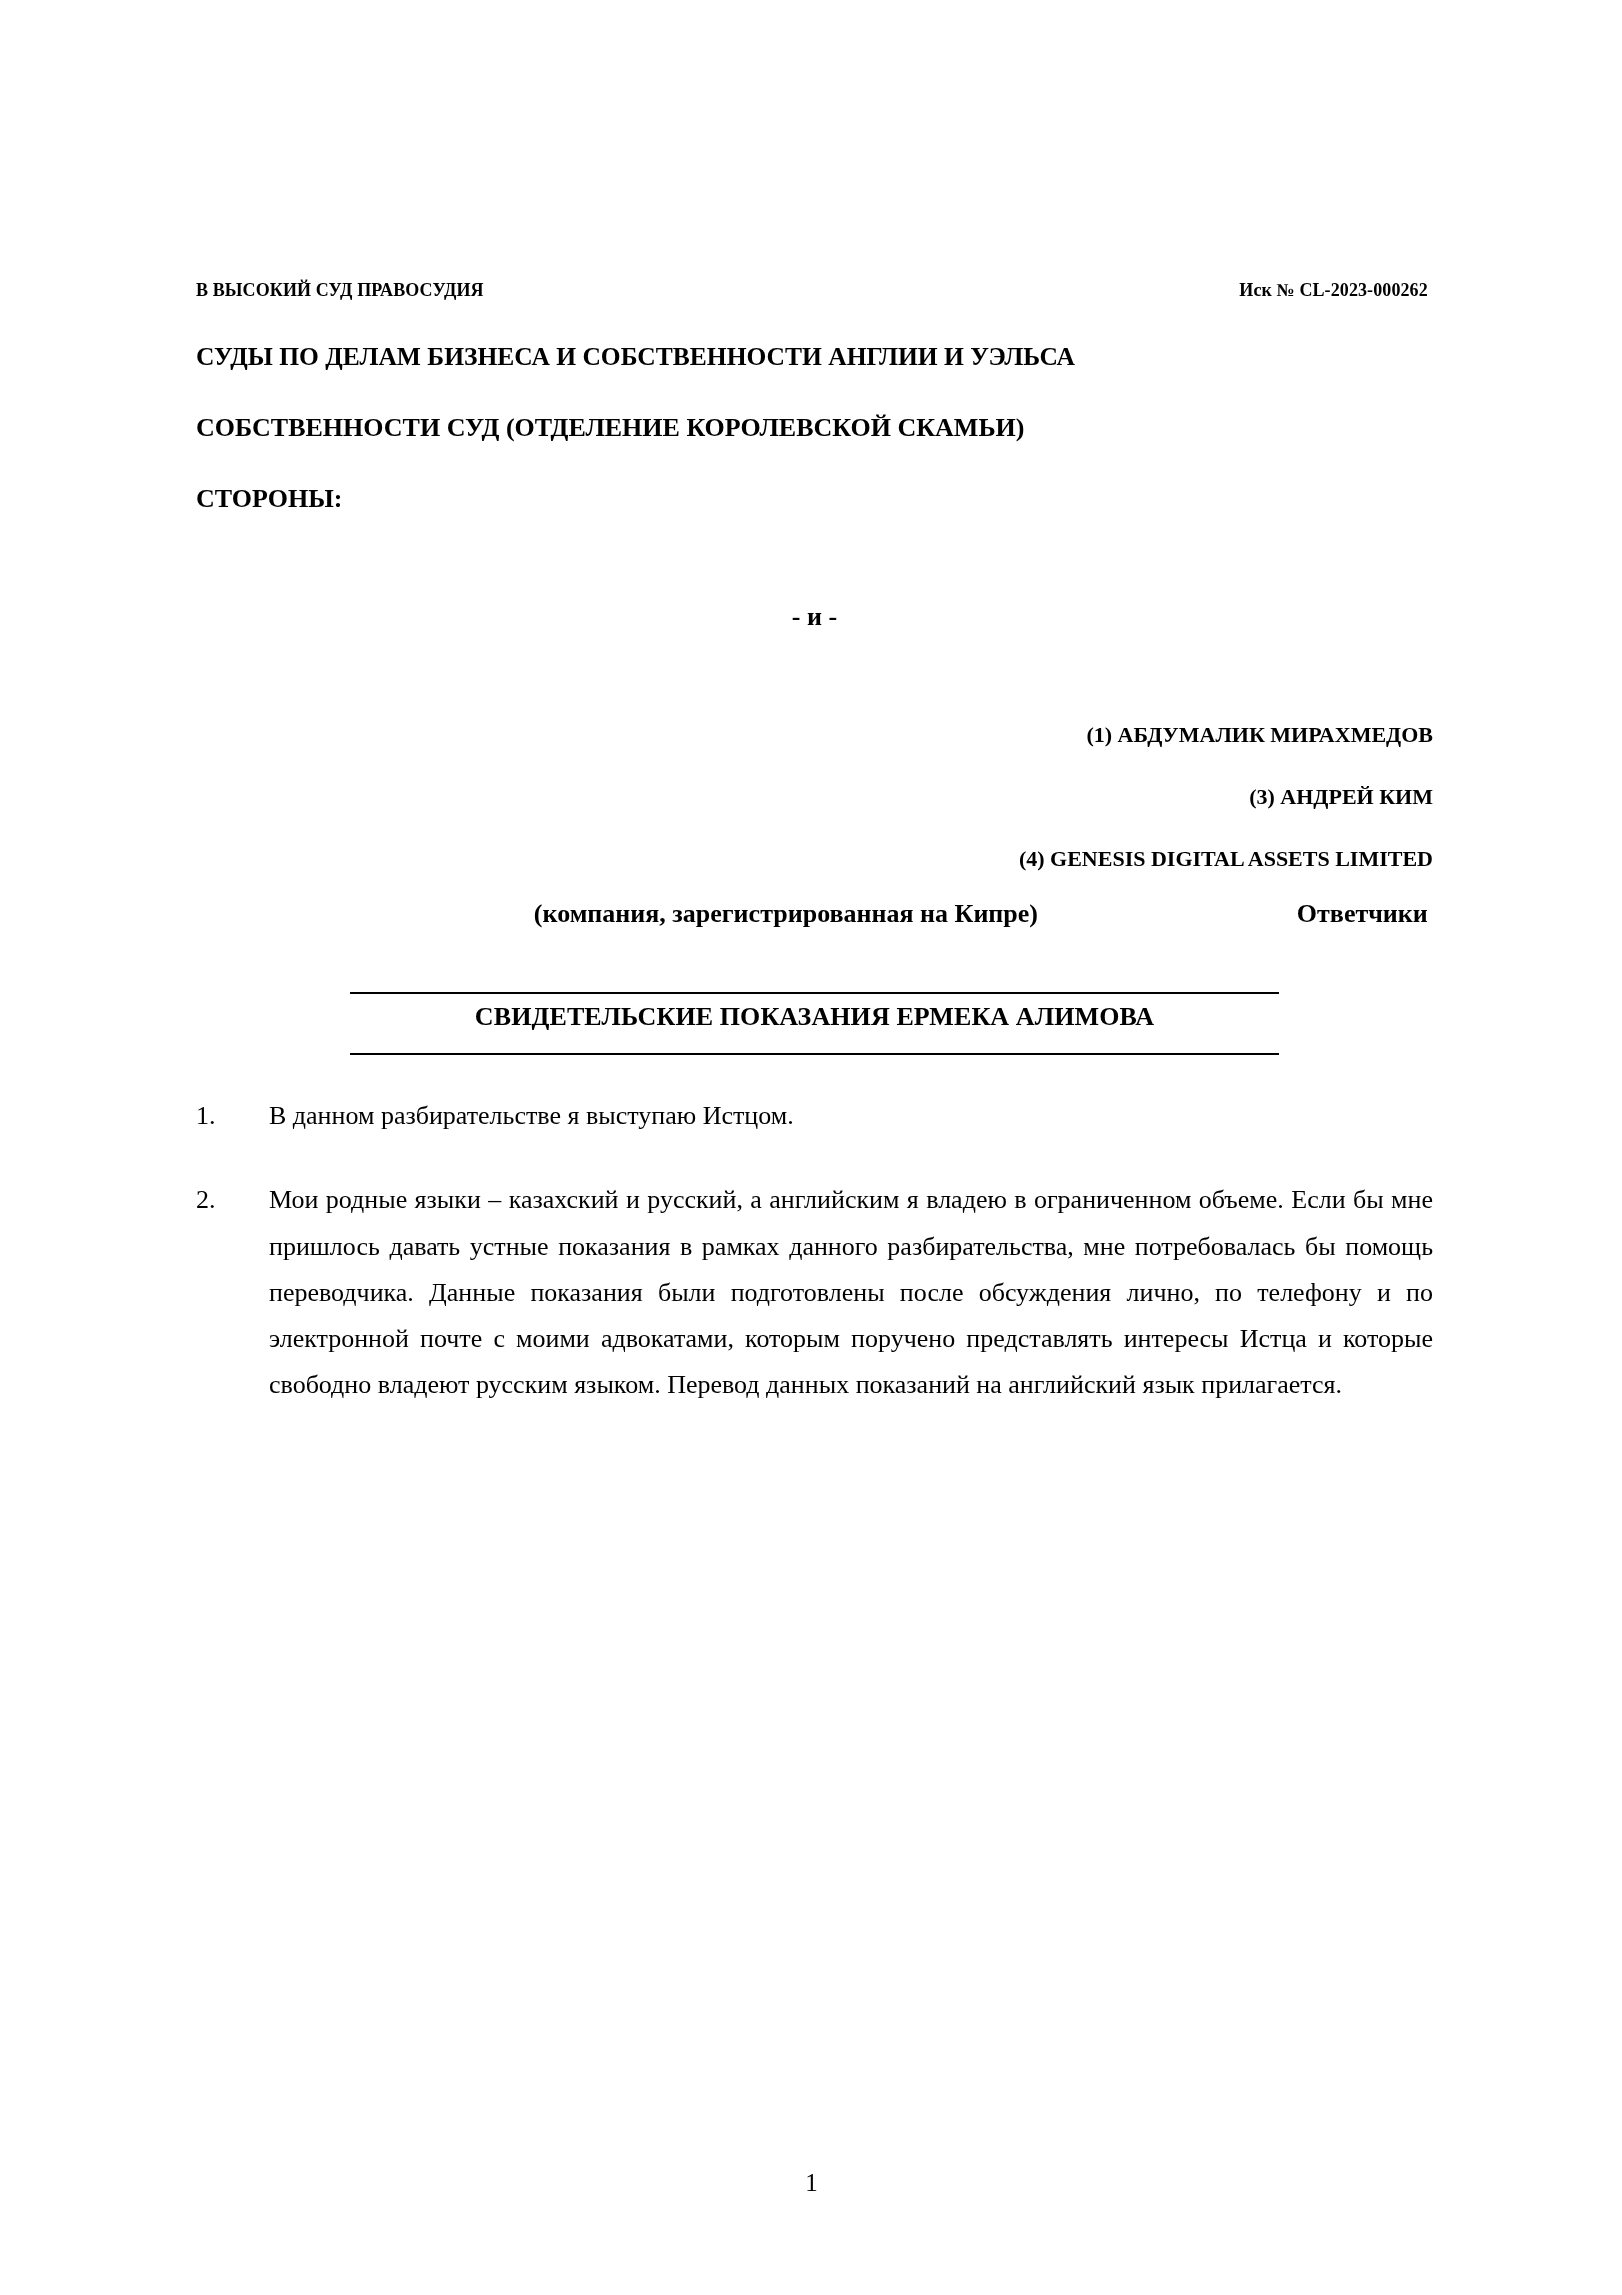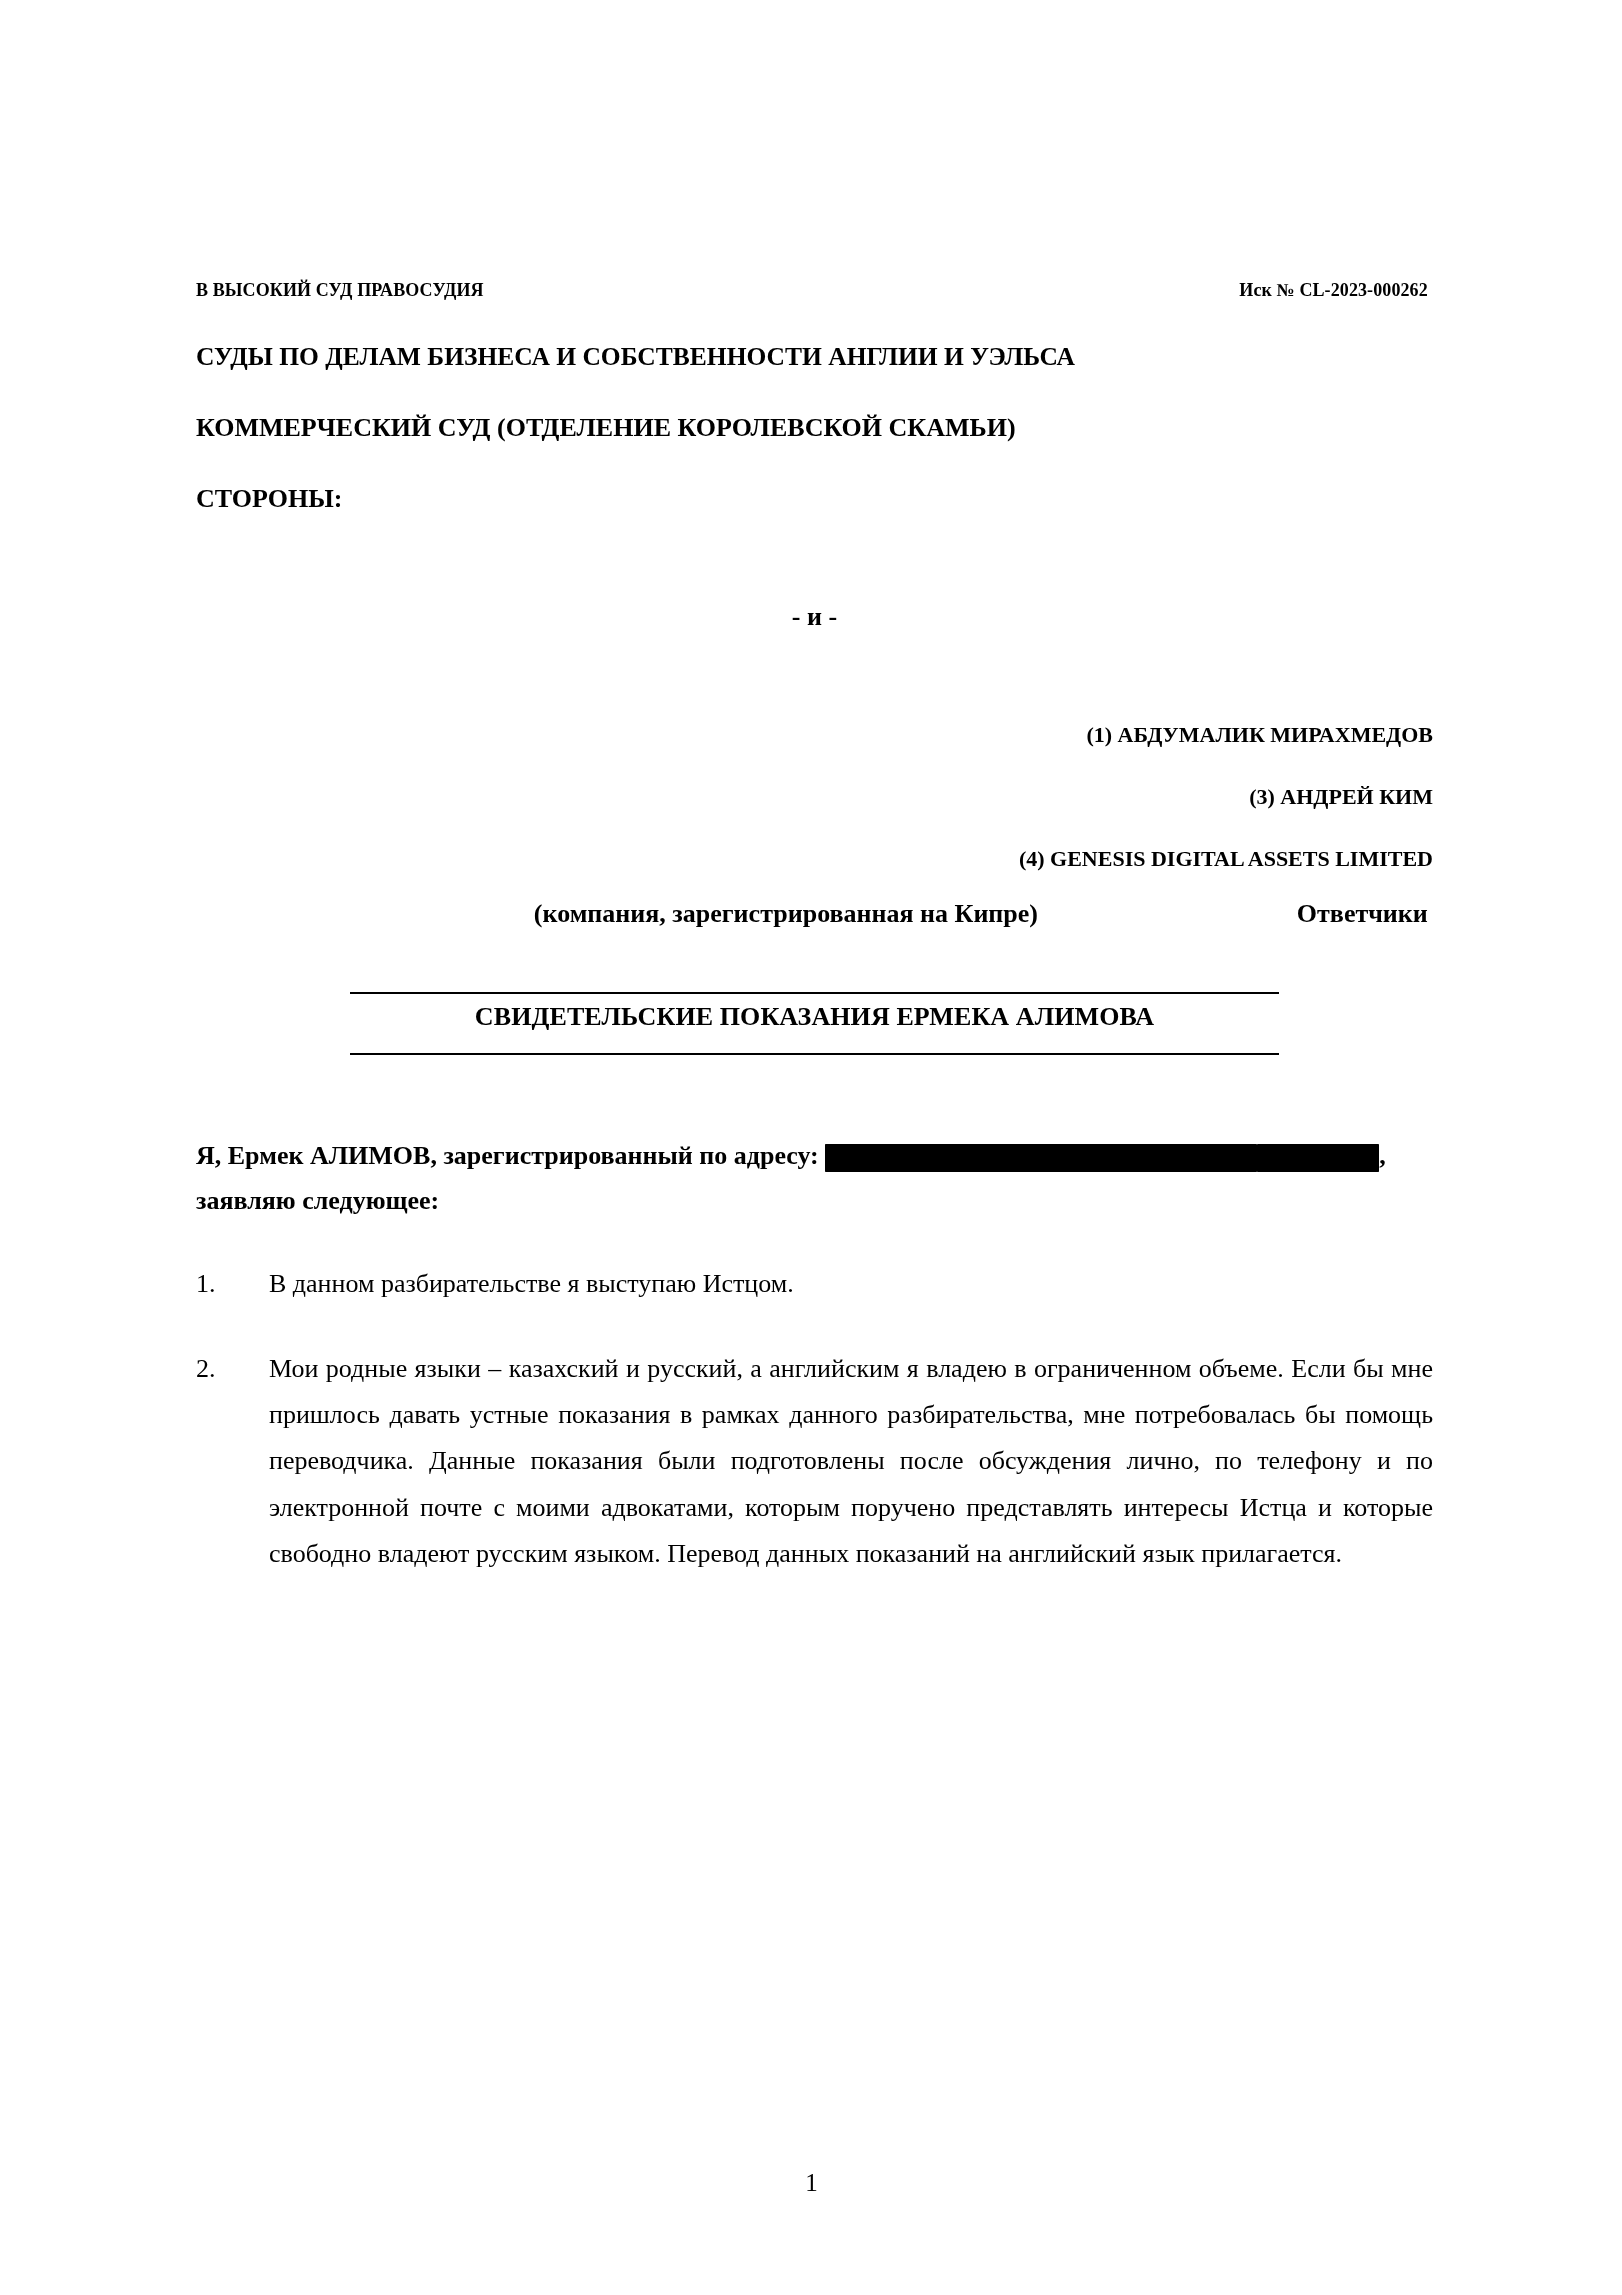--- a/index.html
+++ b/index.html
@@ -173,21 +173,21 @@
 <body>
 
 <div class="page">
   <div class="doc-body">
 
     <div class="header-line">
       <span class="left">В ВЫСОКИЙ СУД ПРАВОСУДИЯ</span>
       <span class="right">Иск № CL-2023-000262</span>
     </div>
     <div class="header-solo smallcap">СУДЫ ПО ДЕЛАМ БИЗНЕСА И СОБСТВЕННОСТИ АНГЛИИ И УЭЛЬСА</div>
-    <div class="header-solo">КОММЕРЧЕСКИЙ СУД (ОТДЕЛЕНИЕ КОРОЛЕВСКОЙ СКАМЬИ)</div>
+    <div class="header-solo">СОБСТВЕННОСТИ СУД (ОТДЕЛЕНИЕ КОРОЛЕВСКОЙ СКАМЬИ)</div>
     <div class="header-solo">СТОРОНЫ:</div>
 
 
     <div class="center-bold and-sep">- и -</div>
 
     <div class="defendant-list">
       <div class="d-item">(1) АБДУМАЛИК МИРАХМЕДОВ</div>
       <div class="d-item">(3) АНДРЕЙ КИМ</div>
       <div class="d-item">(4) GENESIS DIGITAL ASSETS LIMITED</div>
     </div>
@@ -195,24 +195,20 @@
       <span class="d-name">(компания, зарегистрированная на Кипре)</span>
       <span class="d-role">Ответчики</span>
     </div>
 
     <div class="title-block">
       <div class="rule"></div>
       <div class="doc-title">СВИДЕТЕЛЬСКИЕ ПОКАЗАНИЯ ЕРМЕКА АЛИМОВА</div>
       <div class="rule"></div>
     </div>
 
-    <div class="declaration">
-      <span>Я, Ермек АЛИМОВ, зарегистрированный по адресу:</span>
-      <span class="redaction long"></span><span class="redaction short"></span><span>, заявляю следующее:</span>
-    </div>
 
     <div class="para">
       <div class="num">1.</div>
       <div class="txt nojustify">В данном разбирательстве я выступаю Истцом.</div>
     </div>
 
     <div class="para">
       <div class="num">2.</div>
       <div class="txt">Мои родные языки – казахский и русский, а английским я владею в ограниченном объеме. Если бы мне пришлось давать устные показания в рамках данного разбирательства, мне потребовалась бы помощь переводчика. Данные показания были подготовлены после обсуждения лично, по телефону и по электронной почте с моими адвокатами, которым поручено представлять интересы Истца и которые свободно владеют русским языком. Перевод данных показаний на английский язык прилагается.</div>
     </div>

